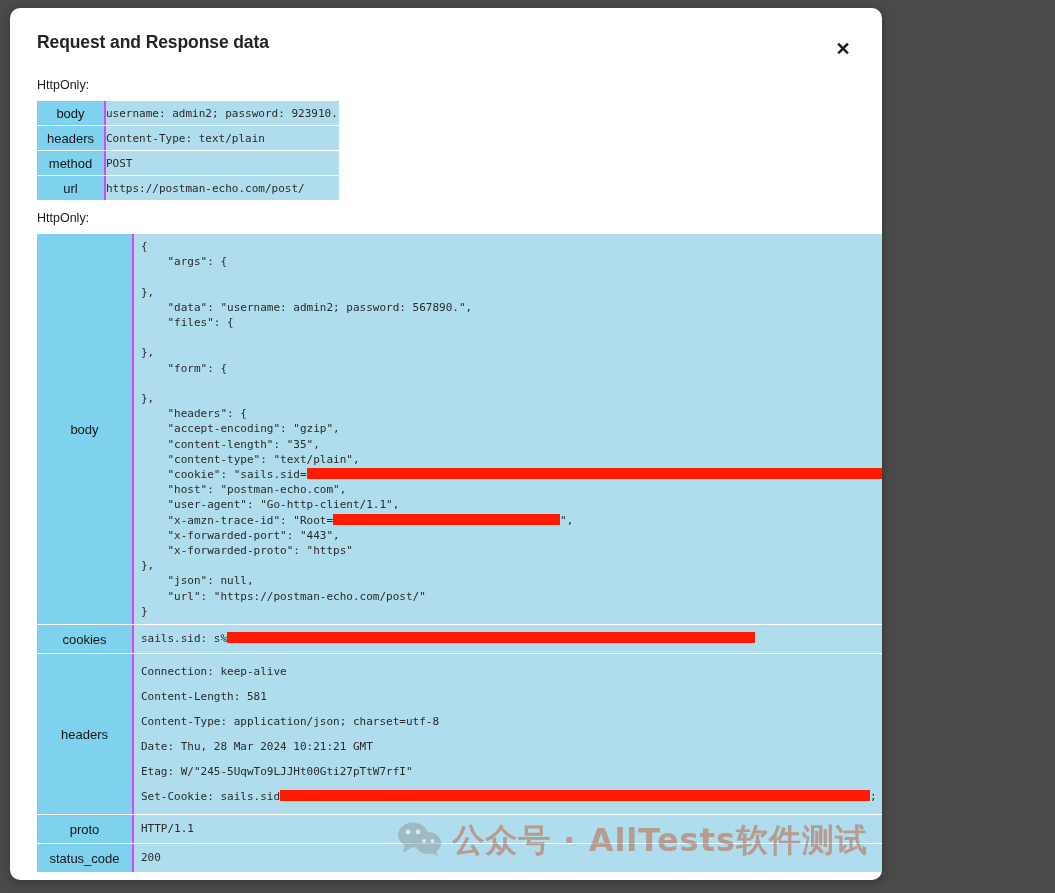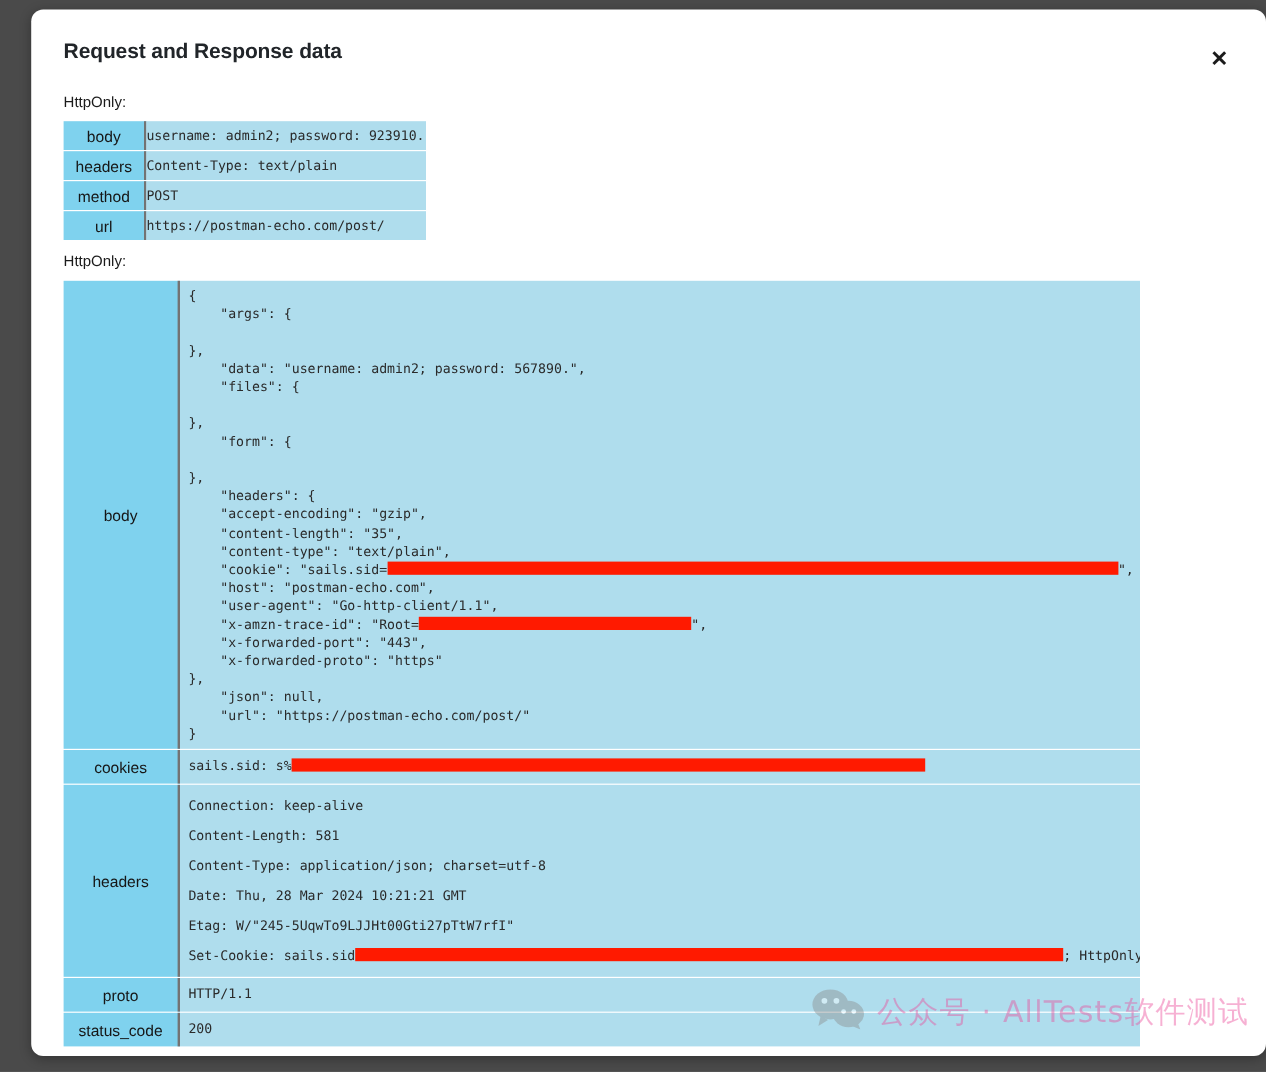--- a/index.html
+++ b/index.html
@@ -14,27 +14,26 @@
   #backdrop {
     position: absolute;
     left: 0; top: 0;
     width: 1055px; height: 893px;
     background: #4a4a4a;
   }
 
   #modal {
     position: absolute;
     left: 10px; top: 8px;
-    width: 1029px;
+    width: 872px;
     height: 872px;
     background: #ffffff;
     border-radius: 10px;
     box-shadow: 0 2px 10px rgba(0,0,0,0.3);
     overflow: hidden;
-    margin-left: 16px;
   }
 
   #modal-inner {
     position: relative;
     width: 100%;
     height: 100%;
     padding: 18px 22px 0 18px;
   }
 
   
@@ -85,21 +84,21 @@
   }
   table.kv td {
     vertical-align: middle;
     padding: 0;
   }
   td.k {
     background: #7fd2ee;
     text-align: center;
     font-size: 13px;
     color: #161616;
-    border-right: 2px solid #737373;
+    border-right: 2px solid #d946ef;
   }
   td.v {
     background: #afdded;
     font-family: "DejaVu Sans Mono", monospace;
     font-size: 11px;
     color: #2a2a2a;
     padding: 4px 8px;
     white-space: pre;
     overflow: hidden;
   }
@@ -139,25 +138,26 @@
     position: absolute;
     right: 14px;
     bottom: 17px;
     display: flex;
     align-items: center;
     gap: 9px;
     opacity: 0.42;
     pointer-events: none;
   }
   #watermark-text {
-    font-size: 25px;
-    color: #ec4899;
+    font-size: 32px;
+    color: #c2410c;
     font-family: "DejaVu Sans", sans-serif;
     letter-spacing: 1px;
     white-space: nowrap;
+    font-weight: bold;
   }
   #wechat-icon { flex: 0 0 auto; }
 </style>
 </head>
 <body>
 
 <div id="backdrop"></div>
 
 <div id="modal">
   <div id="modal-inner">

